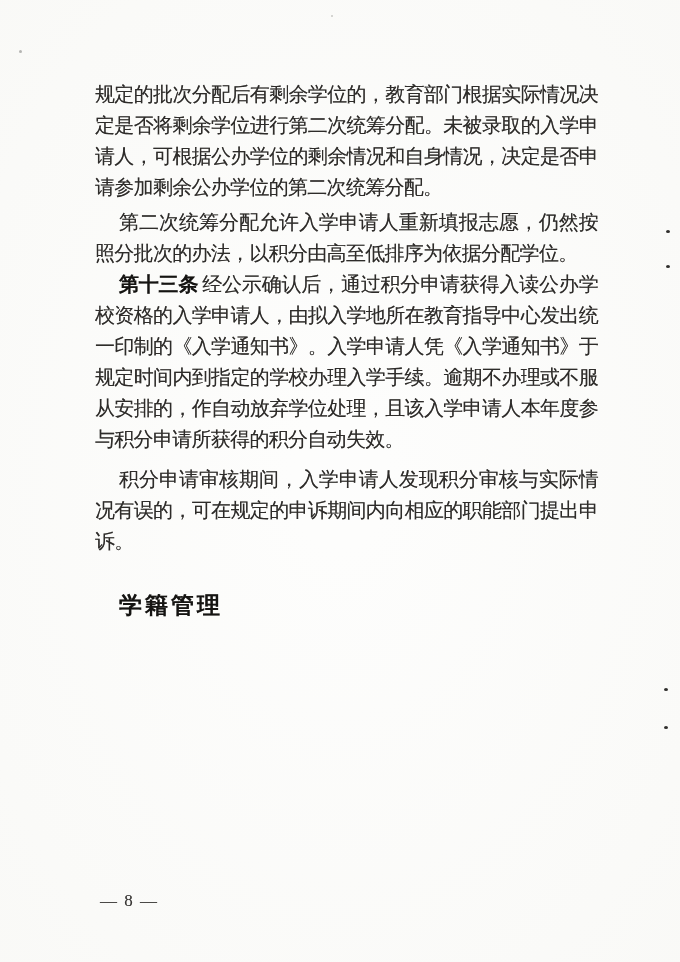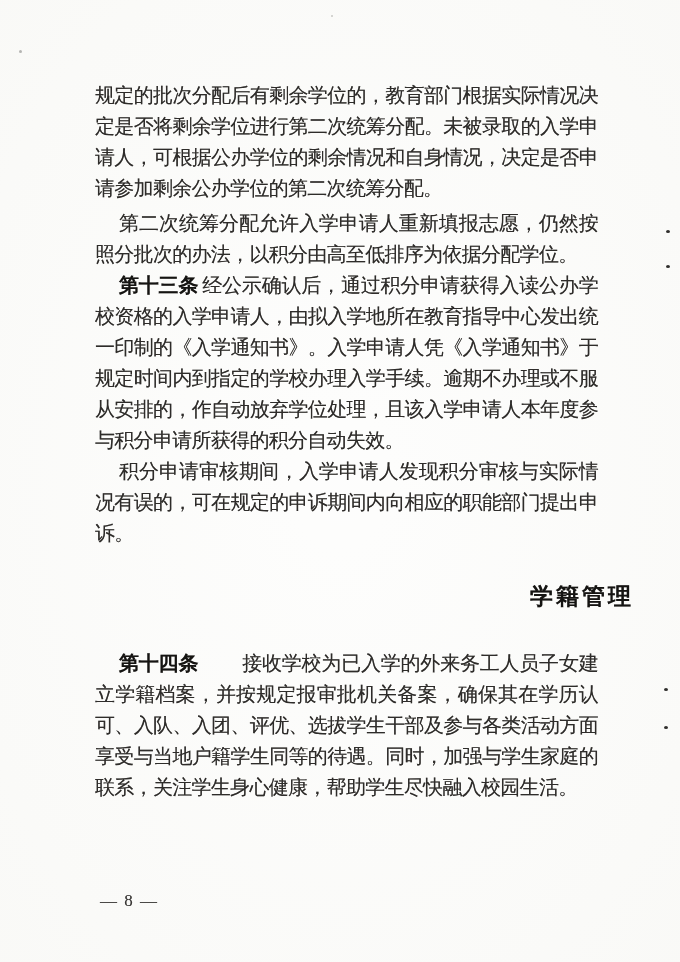--- a/index.html
+++ b/index.html
@@ -29,41 +29,42 @@
     font-size: 20px;
     line-height: 31px;
     letter-spacing: -0.7px;
     color: #2e2c2a;
     text-align: justify;
     text-justify: inter-ideograph;
     text-shadow: 0 0 0.6px rgba(50,48,45,0.55);
   }
   .doc-text p {
     margin: 0;
+    font-family: Liberation Mono, monospace;
   }
   p.indent   { text-indent: 1.2em; }
   p.gap-sm   { margin-top: 4px; }
-  p.gap-xs   { margin-top: 0; }
+  p.gap-xs   { margin-top: 9px; }
   p.gap-xxs  { margin-top: 6px; }
   .lead {
     font-weight: 700;
     color: #151412;
     margin-right: 4px;
   }
   .lead-wide {
     margin-right: 44px;
   }
   p.tight {
     letter-spacing: -0.7px;
   }
   h2.section-heading {
     margin: 32px 0 36px 0;
     position: relative;
-    left: 36px;
-    text-align: right;
+    left: 24px;
+    text-align: left;
     font-size: 23px;
     line-height: 31px;
     letter-spacing: 3px;
     font-weight: 700;
     color: #151412;
     text-shadow: 0 0 0.6px rgba(40,38,35,0.5);
   }
   .page-number {
     position: absolute;
     left: 100px;
@@ -95,21 +96,20 @@
     <p>规定的批次分配后有剩余学位的，教育部门根据实际情况决定是否将剩余学位进行第二次统筹分配。未被录取的入学申请人，可根据公办学位的剩余情况和自身情况，决定是否申请参加剩余公办学位的第二次统筹分配。</p>
 
     <p class="indent gap-sm">第二次统筹分配允许入学申请人重新填报志愿，仍然按照分批次的办法，以积分由高至低排序为依据分配学位。</p>
 
     <p class="indent"><span class="lead">第十三条</span><span>经公示确认后，通过积分申请获得入读公办学校资格的入学申请人，由拟入学地所在教育指导中心发出统一印制的《入学通知书》。入学申请人凭《入学通知书》于规定时间内到指定的学校办理入学手续。逾期不办理或不服从安排的，作自动放弃学位处理，且该入学申请人本年度参与积分申请所获得的积分自动失效。</span></p>
 
     <p class="indent gap-xs">积分申请审核期间，入学申请人发现积分审核与实际情况有误的，可在规定的申诉期间内向相应的职能部门提出申诉。</p>
 
     <h2 class="section-heading">学籍管理</h2>
 
-    <p class="indent tight"><span class="lead lead-wide">第十四条</span><span>接收学校为已入学的外来务工人员子女建立学籍档案，并按规定报审批机关备案，确保其在学历认可、入队、入团、评优、选拔学生干部及参与各类活动方面享受与当地户籍学生同等的待遇。同时，加强与学生家庭的联系，关注学生身心健康，帮助学生尽快融入校园生活。</span></p>
 
 
   </div>
 
   <div class="page-number">— 8 —</div>
 
   <div class="scan-dot" style="left:666px; top:230px; width:4px; height:3px;"></div>
   <div class="scan-dot" style="left:666px; top:265px; width:4px; height:3px;"></div>
   <div class="scan-dot" style="left:664px; top:688px; width:4px; height:3px;"></div>
   <div class="scan-dot" style="left:664px; top:726px; width:4px; height:3px;"></div>

